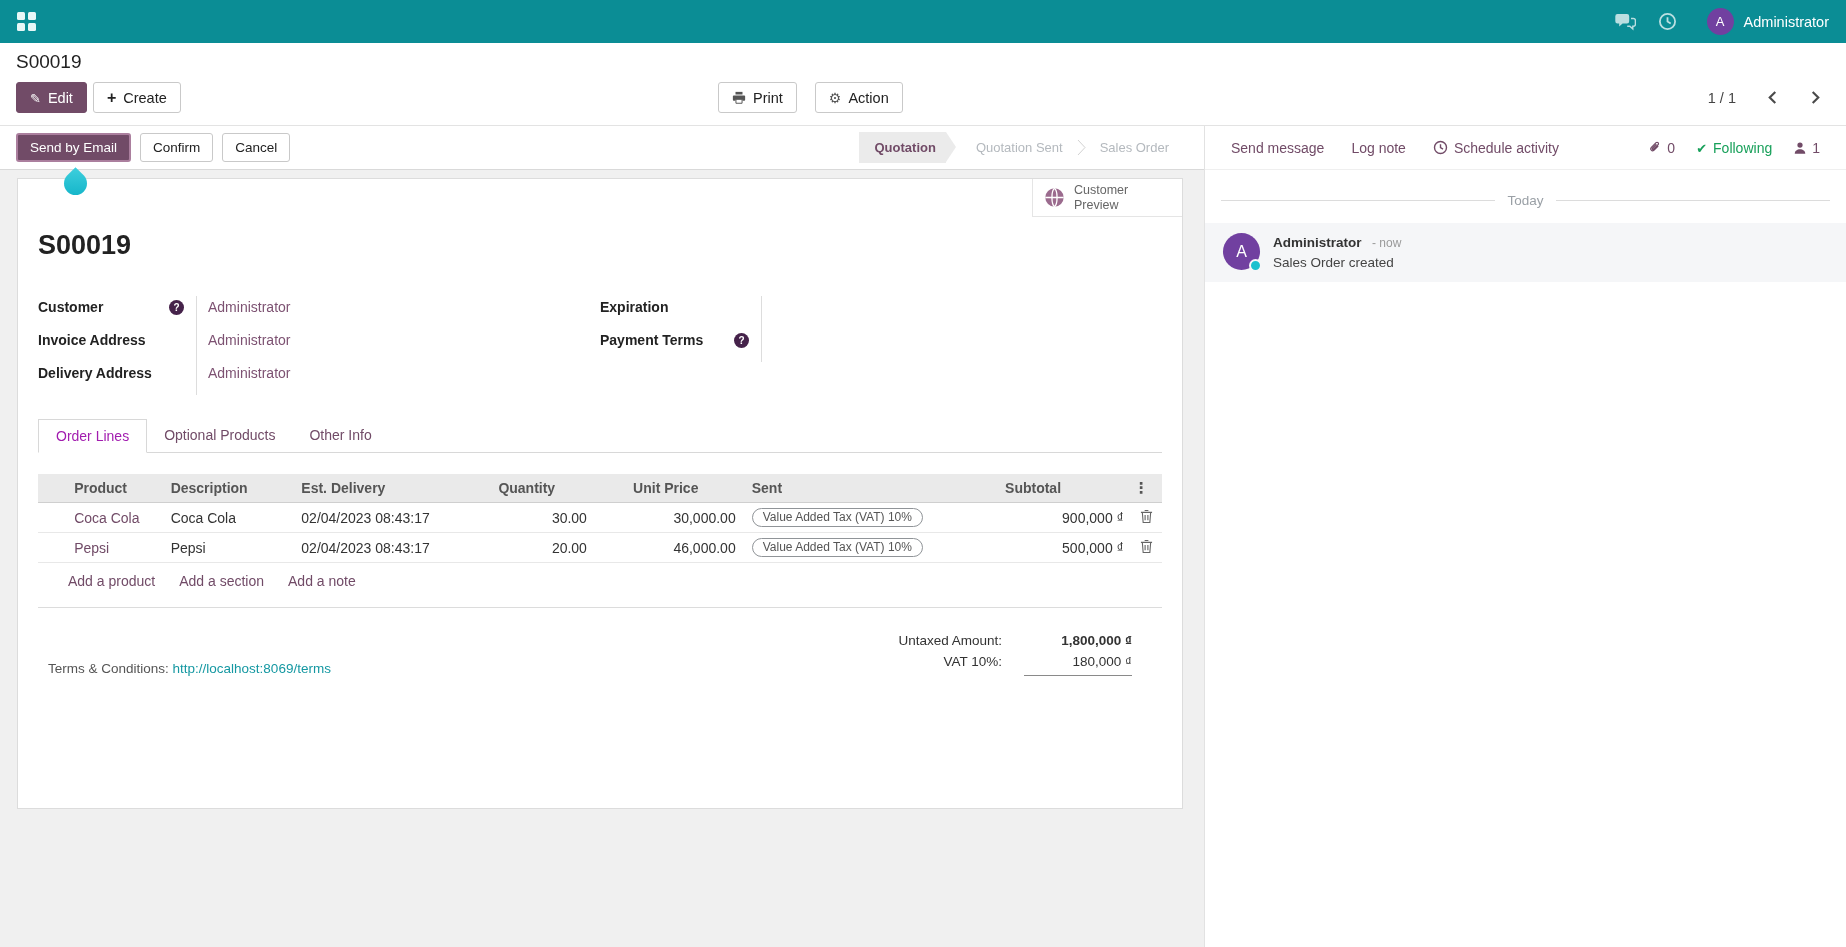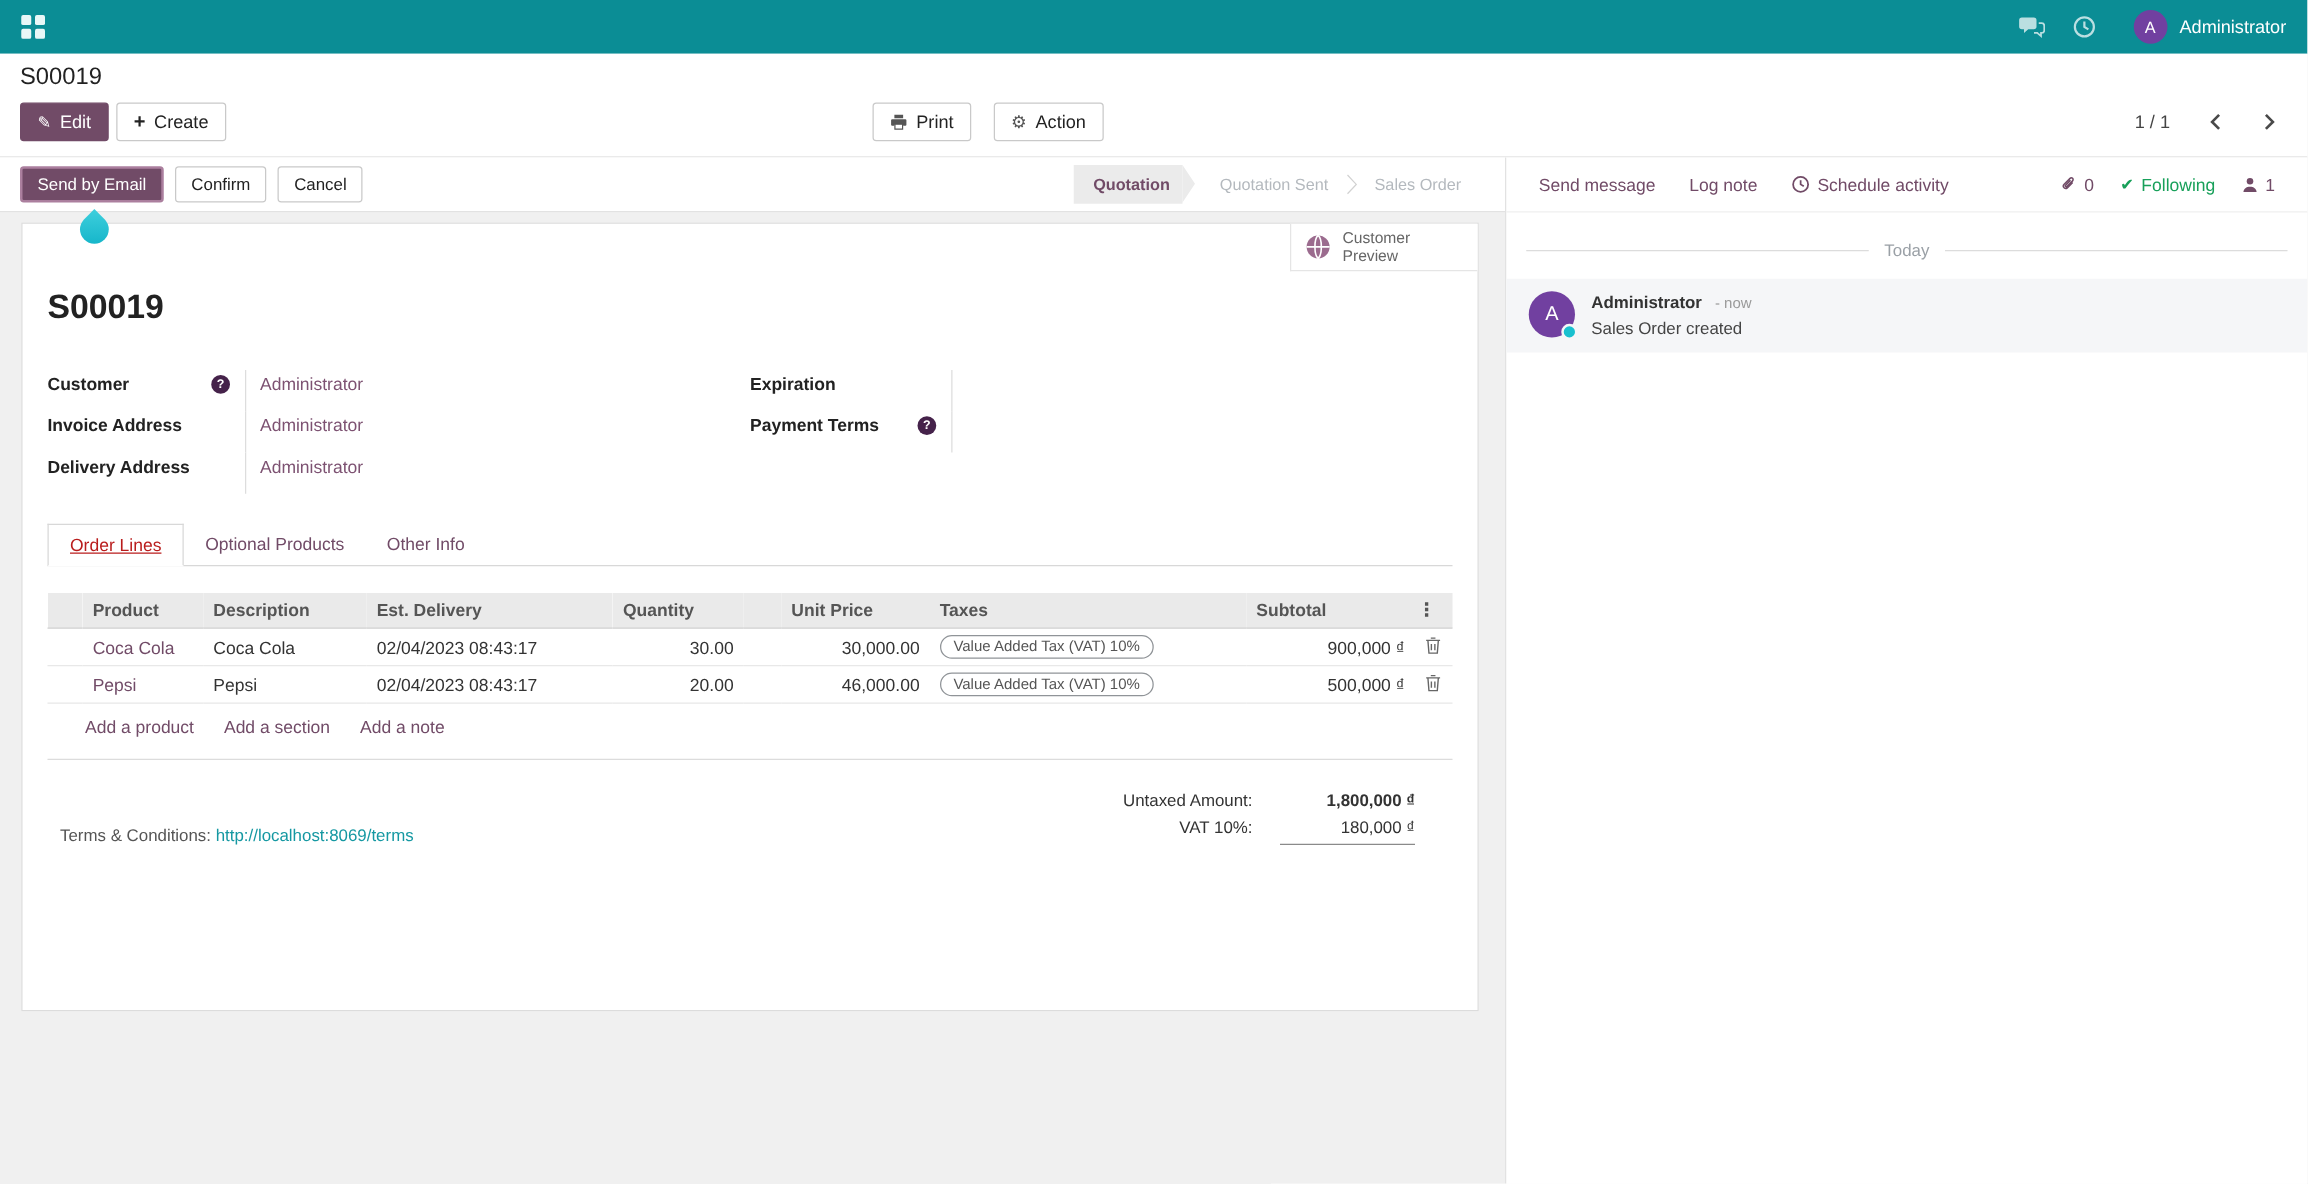--- a/index.html
+++ b/index.html
@@ -19,21 +19,21 @@
   .avatar-sm { width:27px; height:27px; border-radius:50%; background:#7140a0; color:#fff; font-size:13px;
                display:flex; align-items:center; justify-content:center; }
   
   .control-panel { background:#fff; border-bottom:1px solid #e3e3e3; padding-top:4px; }
   .breadcrumb { font-size:19px; color:#222; padding:4px 16px 9px; }
   .cp-row { display:flex; align-items:center; padding:0 24px 12px 16px; height:43px; position:relative; }
   .btn { height:31px; border-radius:3px; font-size:14.5px; display:inline-flex; align-items:center; gap:7px;
          padding:0 13px; border:1px solid #c9c9c9; background:#fff; color:#222; cursor:pointer; font-family:inherit; white-space:nowrap; }
   .btn-primary { background:#714B67; border-color:#714B67; color:#fff; }
   .cp-left { display:flex; gap:6px; }
-  .cp-center { position:absolute; left:698px; display:flex; gap:18px; }
+  .cp-center { position:absolute; left:718px; display:flex; gap:18px; }
   .pager { margin-left:auto; display:flex; align-items:center; gap:30px; font-size:14.5px; color:#444; }
   .pager-btn { display:flex; align-items:center; cursor:pointer; }
   .pencil-icon::before { content:"✎"; font-size:13px; }
   .plus-icon::before { content:"+"; font-weight:700; font-size:16px; line-height:1; }
   .gear-icon::before { content:"⚙"; font-size:14px; color:#555; }
   .dots-icon::before { content:"⋮"; font-weight:700; color:#555; font-size:15px; }
   .check-icon::before { content:"✔"; font-size:13px; }
   
   .body-row { display:flex; height:821px; align-items:stretch; }
   .main-col { width:1204px; display:flex; flex-direction:column; position:relative; }
@@ -65,21 +65,21 @@
   .field-row { display:flex; align-items:stretch; min-height:33px; }
   .f-label { width:158px; font-size:14px; color:#222; font-weight:600; padding-top:3px; display:flex; align-items:flex-start; }
   .help-icon { margin-left:auto; margin-right:12px; width:15px; height:15px; border-radius:50%; background:#45224a;
                color:#fff; font-size:10px; font-weight:700; display:flex; align-items:center; justify-content:center; margin-top:1px; }
   .help-icon::after { content:"?"; }
   .f-value { flex:1; border-left:1px solid #ddd; padding:3px 0 0 11px; font-size:14px; color:#7d5272; }
   .f-value.link { cursor:pointer; }
   
   .tabs { display:flex; border-bottom:1px solid #d8d8d8; margin-top:24px; }
   .tab { font-size:14px; padding:8px 17px; color:#714B67; cursor:pointer; }
-  .tab.active { border:1px solid #d8d8d8; border-bottom:1px solid #fff; margin-bottom:-1px; color:#b91c1c; background:#fff;text-decoration:underline; }
+  .tab.active { border:1px solid #d8d8d8; border-bottom:1px solid #fff; margin-bottom:-1px; color:#a21caf; background:#fff; }
   
   .order-table { width:100%; border-collapse:collapse; table-layout:fixed; margin-top:21px; font-size:14px; }
   .order-table th { background:#eaeaea; color:#555; font-weight:700; text-align:left; padding:6px 8px;
                     border-bottom:1px solid #cfcfcf; font-size:14px; overflow:hidden; white-space:nowrap; }
   .order-table td { padding:5px 8px; border-bottom:1px solid #e8e8e8; color:#333; overflow:hidden; white-space:nowrap; }
   .num { text-align:right; }
   .prod-link { color:#714B67; cursor:pointer; }
   .pill { display:inline-block; border:1px solid #909498; border-radius:11px; padding:1px 10px 2px; font-size:12px; color:#555; background:#fff; }
   .trash-cell { text-align:center; padding:5px 2px !important; cursor:pointer; }
   .add-row { padding:10px 8px 10px 30px; font-size:14px; display:flex; gap:24px; }
@@ -285,21 +285,21 @@
           </colgroup>
           <thead>
             <tr>
               <th></th>
               <th>Product</th>
               <th>Description</th>
               <th>Est. Delivery</th>
               <th class="num">Quantity</th>
               <th></th>
               <th class="num">Unit Price</th>
-              <th>Taxes</th>
+              <th>Sent</th>
               <th class="num">Subtotal</th>
               <th class="trash-cell"><span class="dots-icon"></span></th>
             </tr>
           </thead>
           <tbody>
             <tr>
               <td></td>
               <td><span class="prod-link">Coca Cola</span></td>
               <td>Coca Cola</td>
               <td>02/04/2023 08:43:17</td>

